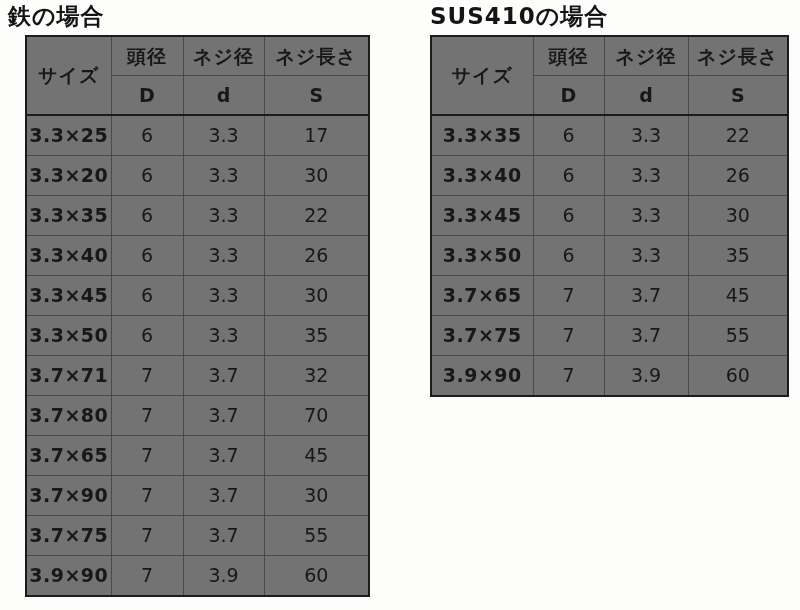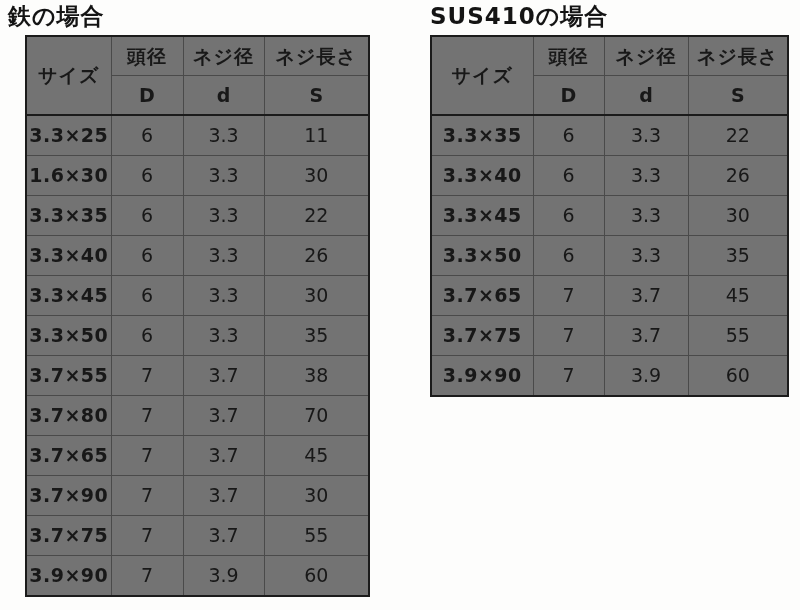--- a/index.html
+++ b/index.html
@@ -95,24 +95,24 @@
           <th>D</th>
           <th>d</th>
           <th>S</th>
         </tr>
       </thead>
       <tbody>
           <tr>
             <td class="size-cell">3.3×25</td>
             <td class="value-cell">6</td>
             <td class="value-cell">3.3</td>
-            <td class="value-cell">11</td>
-          </tr>
-          <tr>
-            <td class="size-cell">1.6×30</td>
+            <td class="value-cell">17</td>
+          </tr>
+          <tr>
+            <td class="size-cell">3.3×20</td>
             <td class="value-cell">6</td>
             <td class="value-cell">3.3</td>
             <td class="value-cell">30</td>
           </tr>
           <tr>
             <td class="size-cell">3.3×35</td>
             <td class="value-cell">6</td>
             <td class="value-cell">3.3</td>
             <td class="value-cell">22</td>
           </tr>
@@ -128,24 +128,24 @@
             <td class="value-cell">3.3</td>
             <td class="value-cell">30</td>
           </tr>
           <tr>
             <td class="size-cell">3.3×50</td>
             <td class="value-cell">6</td>
             <td class="value-cell">3.3</td>
             <td class="value-cell">35</td>
           </tr>
           <tr>
-            <td class="size-cell">3.7×55</td>
-            <td class="value-cell">7</td>
-            <td class="value-cell">3.7</td>
-            <td class="value-cell">38</td>
+            <td class="size-cell">3.7×71</td>
+            <td class="value-cell">7</td>
+            <td class="value-cell">3.7</td>
+            <td class="value-cell">32</td>
           </tr>
           <tr>
             <td class="size-cell">3.7×80</td>
             <td class="value-cell">7</td>
             <td class="value-cell">3.7</td>
             <td class="value-cell">70</td>
           </tr>
           <tr>
             <td class="size-cell">3.7×65</td>
             <td class="value-cell">7</td>

